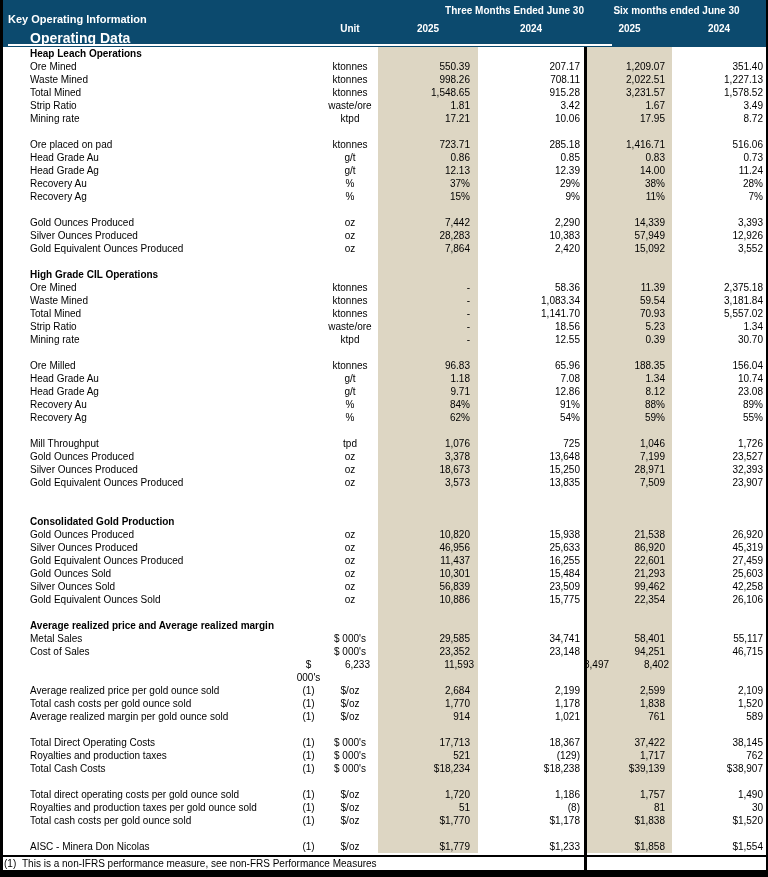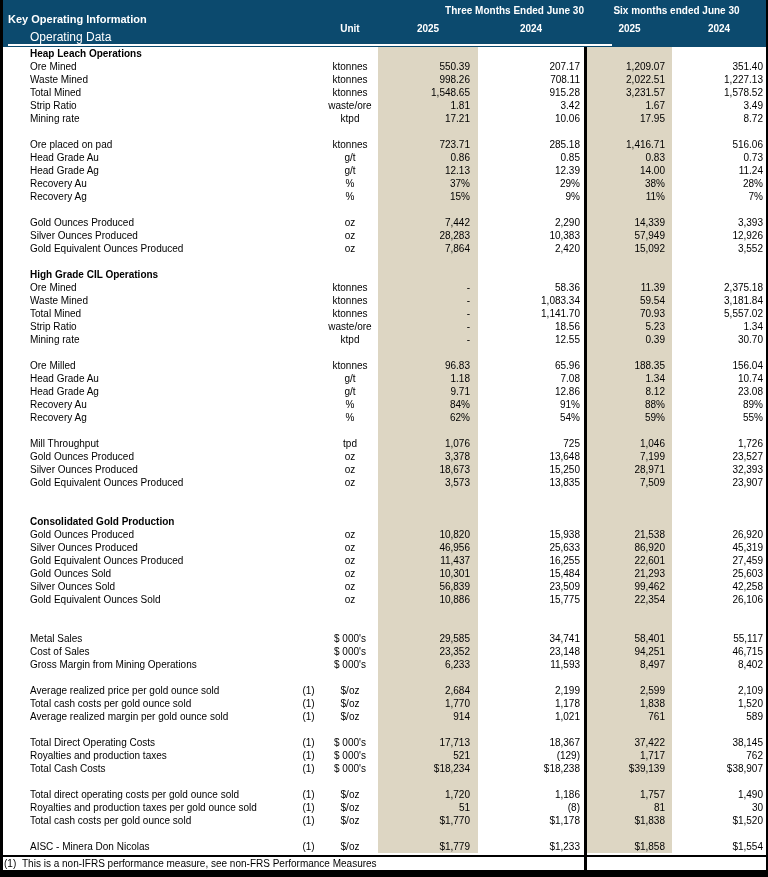--- a/index.html
+++ b/index.html
@@ -9,21 +9,21 @@
     overflow:hidden;
   }
   
   .frame-left   { position:absolute; left:0; top:0; width:3px; height:877px; background:#000; }
   .frame-right  { position:absolute; left:766px; top:0; width:2px; height:877px; background:#000; }
   .frame-bottom { position:absolute; left:0; top:870px; width:768px; height:7px; background:#000; }
 
   
   .header-band { position:absolute; left:0; top:0; width:768px; height:47px; background:#0c4a6e; color:#fff; }
   .h-title { position:absolute; left:8px;  top:13px; font-weight:bold; font-size:11px; white-space:nowrap; }
-  .h-sub   { position:absolute; left:30px; top:30px; font-weight:normal; font-size:12px; white-space:nowrap; }
+  .h-sub   { position:absolute; left:30px; top:30px; font-weight:bold; font-size:14px; white-space:nowrap; }
   .h-underline { position:absolute; left:8px; top:44px; width:604px; height:2px; background:#fff; }
   .h-unit { position:absolute; left:322px; top:23px; width:56px;  text-align:center; font-weight:bold; }
   .h-g1   { position:absolute; left:378px; top:5px;  width:206px; text-align:right; font-weight:bold; }
   .h-g2   { position:absolute; left:587px; top:5px;  width:179px; text-align:center; font-weight:bold; }
   .h-y1   { position:absolute; left:378px; top:23px; width:100px; text-align:center; font-weight:bold; }
   .h-y2   { position:absolute; left:478px; top:23px; width:106px; text-align:center; font-weight:bold; }
   .h-y3   { position:absolute; left:587px; top:23px; width:85px;  text-align:center; font-weight:bold; }
   .h-y4   { position:absolute; left:672px; top:23px; width:94px;  text-align:center; font-weight:bold; }
 
   
@@ -509,20 +509,21 @@
         <span class="lbl"></span>
         <span class="c-note"></span>
         <span class="c-unit"></span>
         <span class="v v1"></span>
         <span class="v v2"></span>
         <span class="gap"></span>
         <span class="v v3"></span>
         <span class="v v4"></span>
       </div>
       <div class="row section">
+        <span class="lbl">Average realized price and Average realized margin</span>
         <span class="c-note"></span>
         <span class="c-unit"></span>
         <span class="v v1"></span>
         <span class="v v2"></span>
         <span class="gap"></span>
         <span class="v v3"></span>
         <span class="v v4"></span>
       </div>
       <div class="row">
         <span class="lbl">Metal Sales</span>
@@ -538,21 +539,20 @@
         <span class="lbl">Cost of Sales</span>
         <span class="c-note"></span>
         <span class="c-unit">$ 000's</span>
         <span class="v v1">23,352</span>
         <span class="v v2">23,148</span>
         <span class="gap"></span>
         <span class="v v3">94,251</span>
         <span class="v v4">46,715</span>
       </div>
       <div class="row">
-        <span class="lbl">Gross Margin from Mining Operations</span>
         <span class="c-note"></span>
         <span class="c-unit">$ 000's</span>
         <span class="v v1">6,233</span>
         <span class="v v2">11,593</span>
         <span class="gap"></span>
         <span class="v v3">8,497</span>
         <span class="v v4">8,402</span>
       </div>
       <div class="row">
         <span class="lbl"></span>

